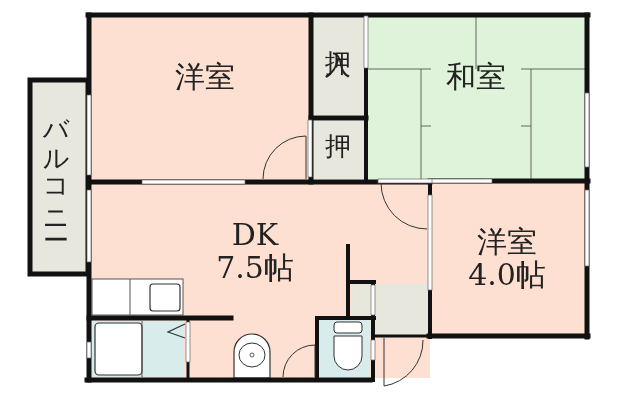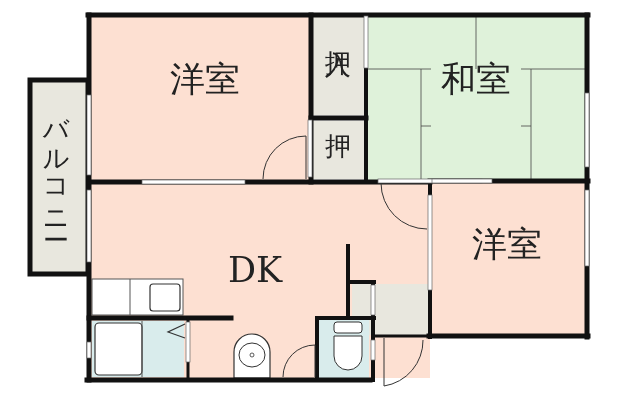--- a/index.html
+++ b/index.html
@@ -1,19 +1,19 @@
 <!DOCTYPE html>
 <html><head>
 <meta charset="utf-8">
 <style>
   html, body { margin: 0; padding: 0; background: #ffffff; }
   body { width: 640px; height: 411px; overflow: hidden; position: relative; }
   #plan { position: absolute; left: 0; top: 0; width: 640px; height: 411px; }
   .lbl { position: absolute; font-family: "DejaVu Serif", "Liberation Serif", serif; color: #222; text-align: center; line-height: 1.1; }
-  .room-lbl { font-size: 35px; }
+  .room-lbl { font-size: 30px; }
   .small-lbl { font-size: 26px; }
   .balcony-lbl { font-size: 26px; writing-mode: vertical-rl; letter-spacing: 2px; }
 </style>
 </head>
 <body>
 
 <svg id="plan" viewBox="0 0 640 411" xmlns="http://www.w3.org/2000/svg">
 
   <rect x="30" y="80" width="58" height="194" fill="#e8e7de"></rect>
   <rect x="30" y="80" width="58" height="194" fill="none" stroke="#111" stroke-width="5"></rect>
@@ -124,25 +124,27 @@
     <path d="M384,338 L384,386 A46,46 0 0 0 423,340"></path>
   </g>
 </svg>
 
 <div class="lbl room-lbl" style="left:150px;top:60px;width:110px;">
   <div>洋室</div>
 </div>
 <div class="lbl room-lbl" style="left:421px;top:60px;width:110px;">
   <div>和室</div>
 </div>
-<div class="lbl room-lbl" style="left:200px;top:218px;width:110px;margin-top:33px;">
+<div class="lbl room-lbl" style="left:200px;top:218px;width:110px;">
   <div>DK</div>
+  <div>7.5帖</div>
 </div>
 <div class="lbl room-lbl" style="left:452px;top:225px;width:110px;">
   <div>洋室</div>
+  <div>4.0帖</div>
 </div>
 <div class="lbl small-lbl" style="left:318px;top:30px;width:40px;">
   <div style="writing-mode:vertical-rl;margin:0 auto;">押入</div>
 </div>
 <div class="lbl small-lbl" style="left:318px;top:132px;width:40px;">
   <div>押</div>
 </div>
 <div class="lbl balcony-lbl" style="left:42px;top:100px;">バルコニー</div>
 
 </body></html>

